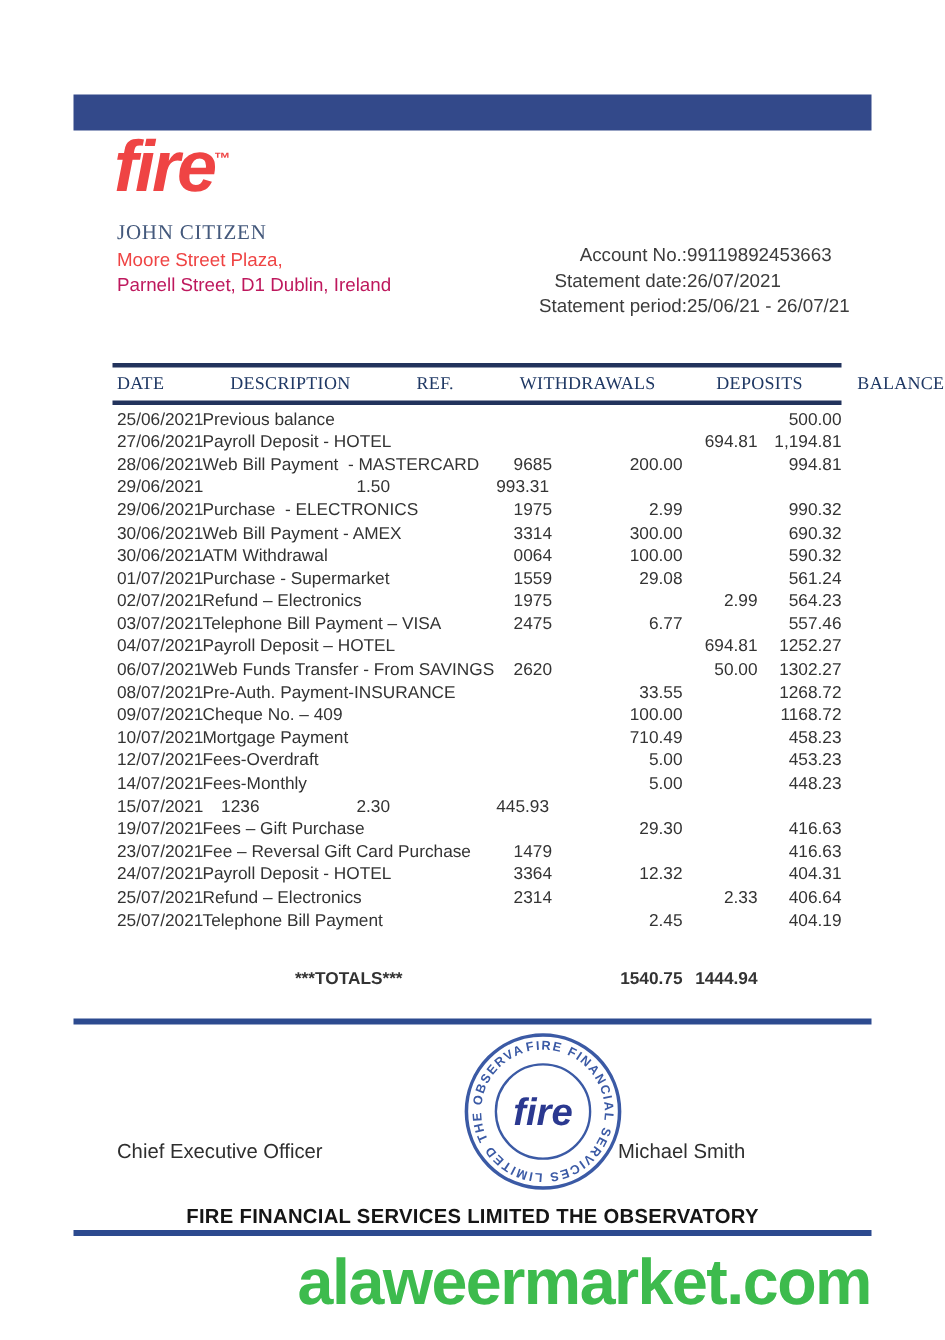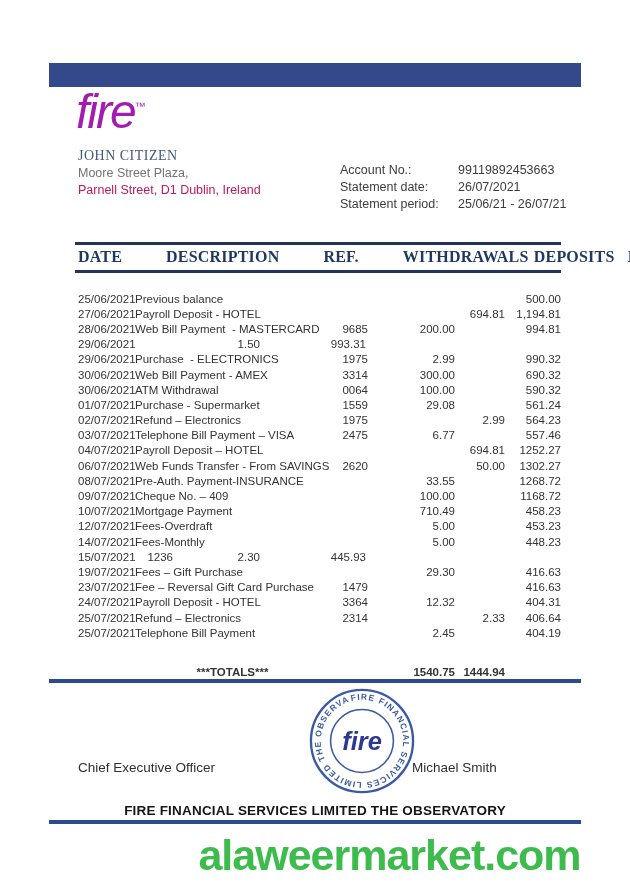--- a/index.html
+++ b/index.html
@@ -2,38 +2,38 @@
 <html><head>
 <meta charset="utf-8">
 <style>
   * { margin:0; padding:0; box-sizing:border-box; }
   html,body { background:#fff; }
   .page {
     position:relative; width:630px; height:893px; background:#ffffff;
     font-family:"Liberation Sans", sans-serif; color:#333; overflow:hidden;
   }
   .topbar { position:absolute; left:49px; top:63px; width:532px; height:24px; background:#33498a; }
-  .logo { position:absolute; left:76px; top:88px; font-size:48px; font-weight:normal; font-style:italic;
-          color:#a21caf; letter-spacing:-2px; line-height:1; }
+  .logo { position:absolute; left:76px; top:88px; font-size:48px; font-weight:bold; font-style:italic;
+          color:#ef4444; letter-spacing:-2px; line-height:1; }
   .logo sup { font-size:11px; font-style:normal; letter-spacing:0; vertical-align:18px; }
   .customer-name { position:absolute; left:78px; top:148px; font-family:"Liberation Serif", serif;
           font-size:14px; color:#44597c; letter-spacing:0.5px; }
-  .addr1 { position:absolute; left:78px; top:166px; font-size:12.5px; color:#737373; }
+  .addr1 { position:absolute; left:78px; top:166px; font-size:12.5px; color:#ef4444; }
   .addr2 { position:absolute; left:78px; top:183px; font-size:12.5px; color:#be185d; }
-  .acct { position:absolute; left:340px; top:163px; font-size:12.5px; color:#3c3c3c; }
+  .acct { position:absolute; left:340px; top:163px; font-size:12.5px; color:#3c3c3c;text-align:right; }
   .acct .row { display:flex; height:17px; }
   .acct .lbl { width:118px; }
   .acct .val { white-space:nowrap; }
 
   .stmt-table { position:absolute; left:75px; top:242px; width:486px; font-size:11.5px; }
   .thead { display:flex; border-top:3.5px solid #22335c; border-bottom:3.5px solid #22335c;
-           padding:3px 0 4px 0; font-family:"Liberation Serif", serif; font-weight:bold;
-           color:#1f3864; font-size:16px; letter-spacing:0.2px;gap:44px; }
+           padding:3px 0 4px 0; font-family:"Liberation Serif", serif; font-weight:normal;
+           color:#1f3864; font-size:12px; letter-spacing:0.2px;gap:44px; }
   .trow { display:flex; height:15.2px; align-items:center; }
-  .tbody { padding-top:18px; }
+  .tbody { padding-top:2px; }
   .c-date { width:60px; padding-left:3px; }
   .c-desc { width:195px; white-space:pre; }
   .c-ref  { width:38px; text-align:right; }
   .c-wd   { width:87px; text-align:right; }
   .c-dep  { width:50px; text-align:right; }
   .c-bal  { width:56px; text-align:right; }
   .totals { display:flex; margin-top:26px; font-weight:bold; height:15px; }
   .totals .c-desc { text-align:center; white-space:normal; }
 
   .divider1 { position:absolute; left:49px; top:679px; width:532px; height:4px; background:#2c4a8f; }

